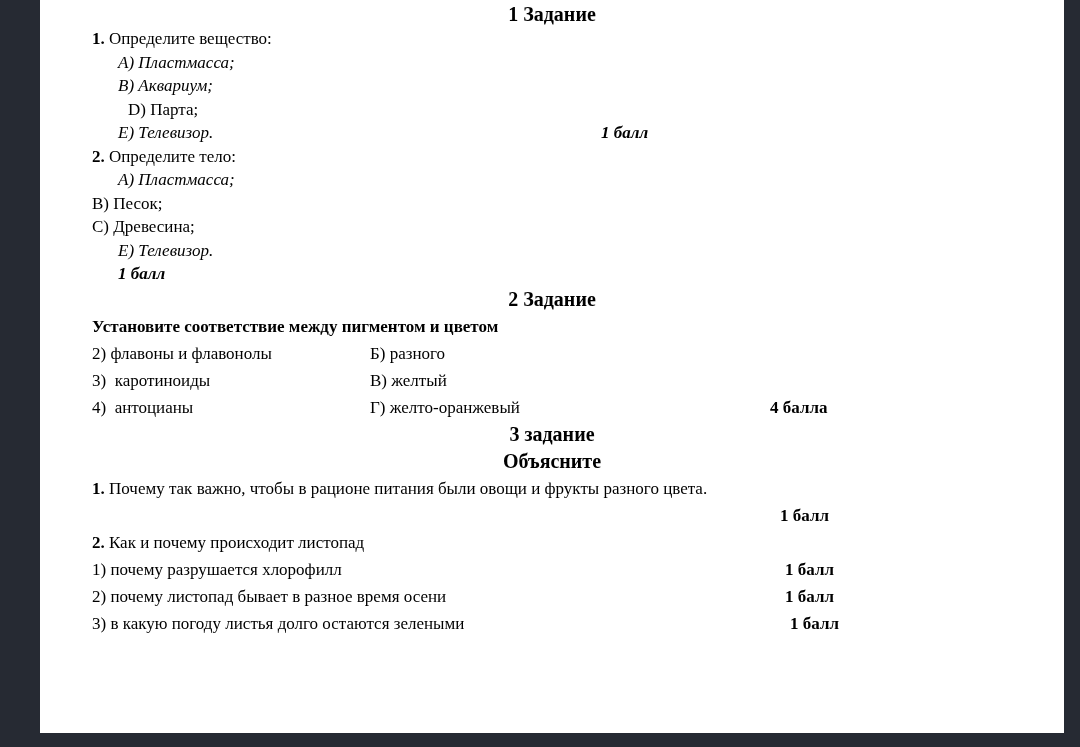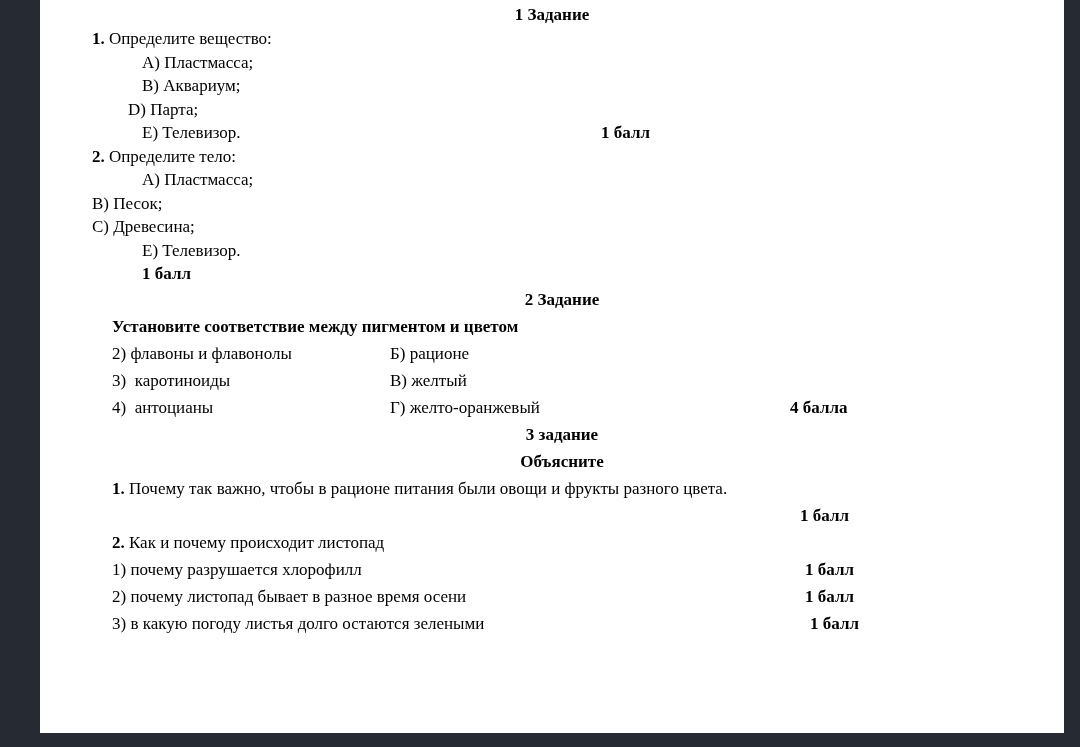--- a/index.html
+++ b/index.html
@@ -18,29 +18,29 @@
     background: #ffffff;
   }
   .content { padding-top: 2px; }
   .line {
     position: relative;
     padding-left: 52px;
     font-size: 17px;
     line-height: 23.5px;
     white-space: pre-wrap;
   }
-  .s2 { line-height: 27px; margin-left: 20px; }
+  .s2 { line-height: 27px; }
   .center {
     text-align: center;
     padding-left: 0;
     font-weight: bold;
-    font-size: 17px;
+    font-size: 20px;
   }
   .hline { line-height: 25px; }
-  .ind1 { padding-left: 102px; }
+  .ind1 { padding-left: 78px; font-style: italic; }
   .ind2 { padding-left: 52px; }
   .ind3 { padding-left: 88px; }
   b, .bold { font-weight: bold; }
   .pts {
     font-weight: bold;
     position: absolute;
     top: 0;
     white-space: nowrap;
   }
   .pairleft { display: inline-block; width: 278px; }
@@ -62,21 +62,21 @@
     <div class="line"><b>2.</b><span> Определите тело:</span></div>
     <div class="line ind1"><span>А) Пластмасса;</span></div>
     <div class="line ind2"><span>В) Песок;</span></div>
     <div class="line ind2"><span>С) Древесина;</span></div>
     <div class="line ind1"><span>Е) Телевизор.</span></div>
     <div class="line ind1"><span class="bold">1 балл</span></div>
 
     <div class="line s2 center">2 Задание</div>
     <div class="line s2 bold">Установите соответствие между пигментом и цветом</div>
 
-    <div class="line s2"><span class="pairleft">2) флавоны и флавонолы</span><span>Б) рационе</span></div>
+    <div class="line s2"><span class="pairleft">2) флавоны и флавонолы</span><span>Б) разного</span></div>
     <div class="line s2"><span class="pairleft">3)  каротиноиды</span><span>В) желтый</span></div>
     <div class="line s2"><span class="pairleft">4)  антоцианы</span><span>Г) желто-оранжевый</span><span class="pts" style="left:730px">4 балла</span></div>
 
     <div class="line s2 center">3 задание</div>
     <div class="line s2 center">Объясните</div>
 
     <div class="line s2"><b>1.</b><span> Почему так важно, чтобы в рационе питания были овощи и фрукты разного цвета.</span></div>
     <div class="line s2"><span class="pts" style="left:740px">1 балл</span>&nbsp;</div>
 
     <div class="line s2"><b>2.</b><span> Как и почему происходит листопад</span></div>

